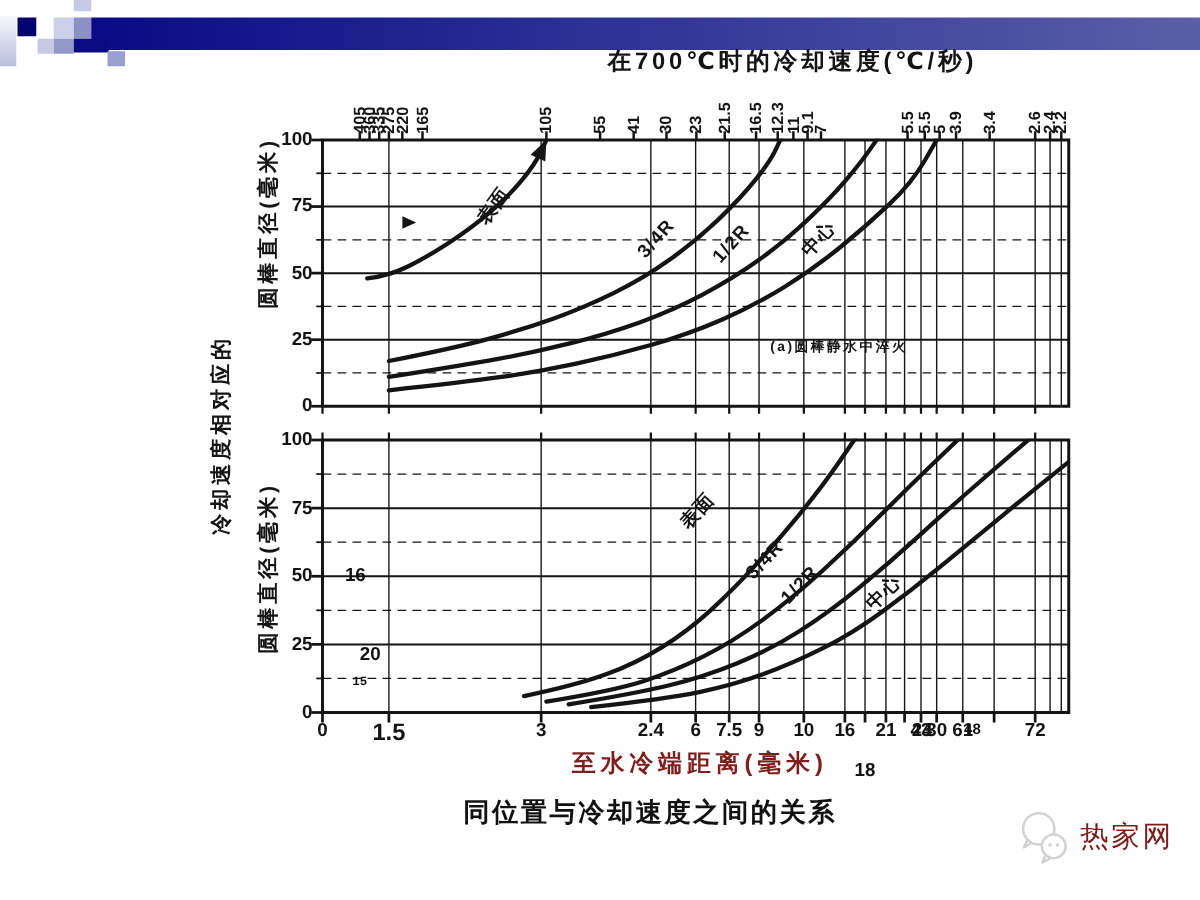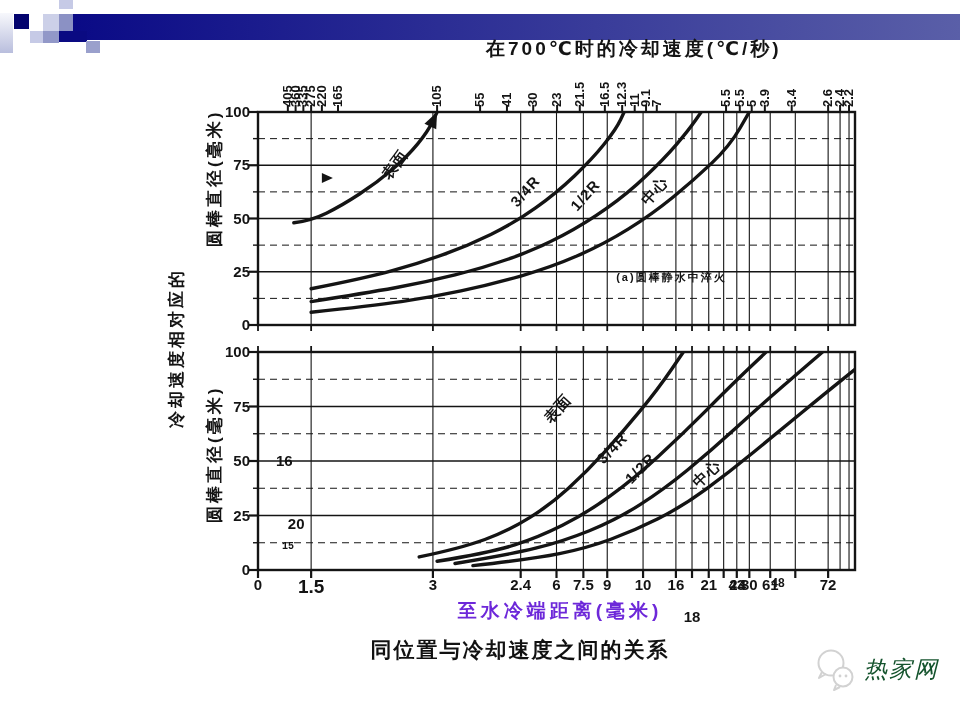--- a/index.html
+++ b/index.html
@@ -23,26 +23,26 @@
   .cl{position:absolute;color:#141414;font-weight:700;white-space:nowrap;
       font-family:"Liberation Sans","DejaVu Sans",sans-serif;}
   .rotv{position:absolute;transform-origin:0 100%;transform:rotate(-90deg);white-space:nowrap;
         font-weight:700;color:#141414;font-size:17px;height:18px;line-height:18px;letter-spacing:3px;z-index:5;}
   .y-outer{left:186px;top:410px;}
   .y-inner-a{left:224px;top:229px;}
   .y-inner-b{left:224px;top:505px;}
   .top-axis-title{position:absolute;left:486px;top:36px;font-size:19px;font-weight:700;
       letter-spacing:3px;color:#141414;z-index:5;}
   .x-axis-title{position:absolute;left:360px;top:598px;width:400px;text-align:center;
-      font-size:19px;font-weight:700;letter-spacing:4px;color:#6d28d9;z-index:5;}
+      font-size:19px;font-weight:700;letter-spacing:4px;color:#7f1d1d;z-index:5;}
   .caption{position:absolute;left:120px;top:634px;width:800px;text-align:center;font-size:21px;
       font-weight:700;color:#111;letter-spacing:2px;line-height:33px;
       font-family:"Liberation Serif","DejaVu Serif",serif;}
   .watermark{position:absolute;left:814px;top:646px;display:flex;align-items:center;gap:6px;z-index:6;}
-  .wm-text{font-size:23px;letter-spacing:2px;color:#14532d;font-weight:400;font-style:italic;}
+  .wm-text{font-size:23px;letter-spacing:2px;color:#7f1d1d;font-weight:400;}
 </style>
 </head>
 <body>
 
 <div class="deco deco-strip"></div>
 <div class="deco deco-sq-top"></div>
 <div class="deco deco-sq-dark"></div>
 <div class="deco deco-sq-light1"></div>
 <div class="deco deco-sq-mid1"></div>
 <div class="deco deco-bar"></div>

